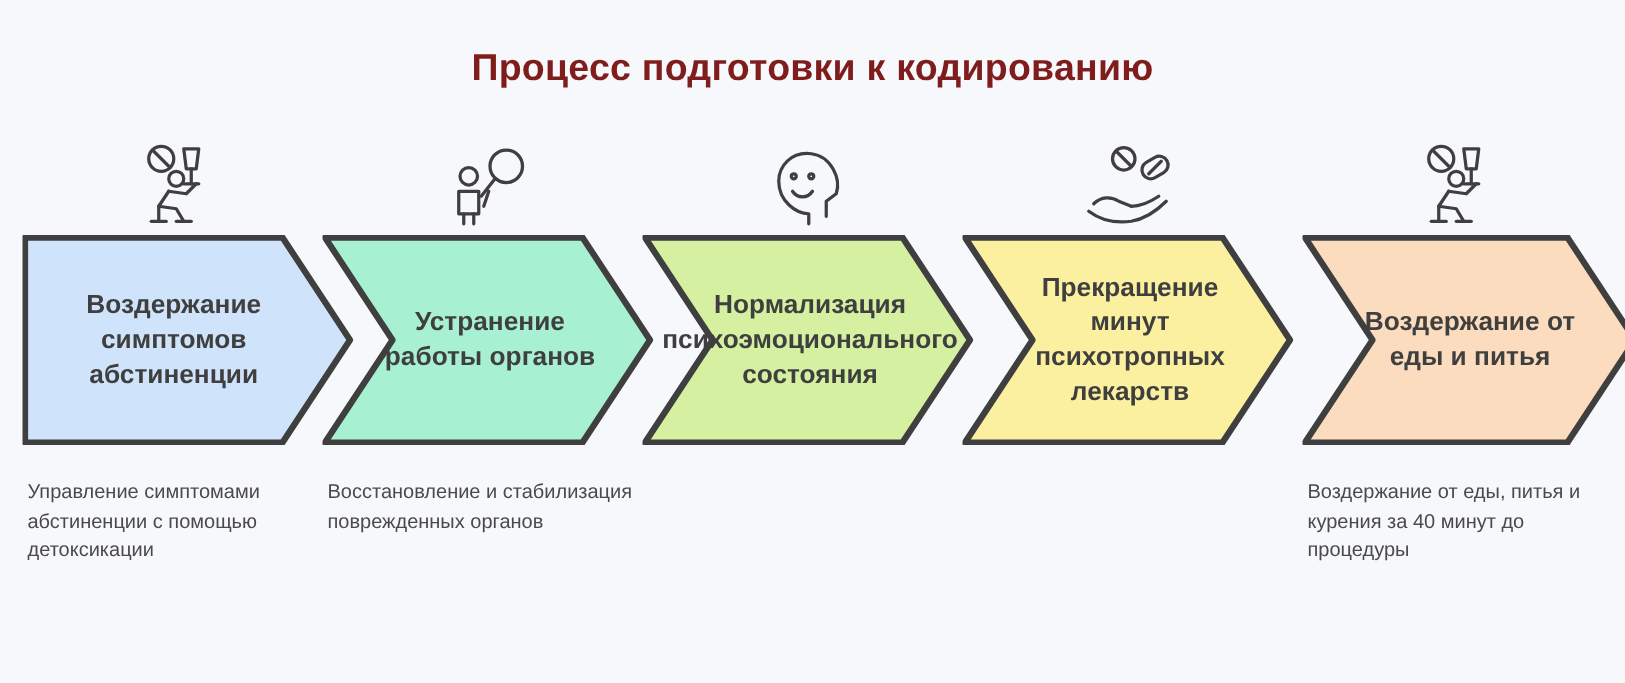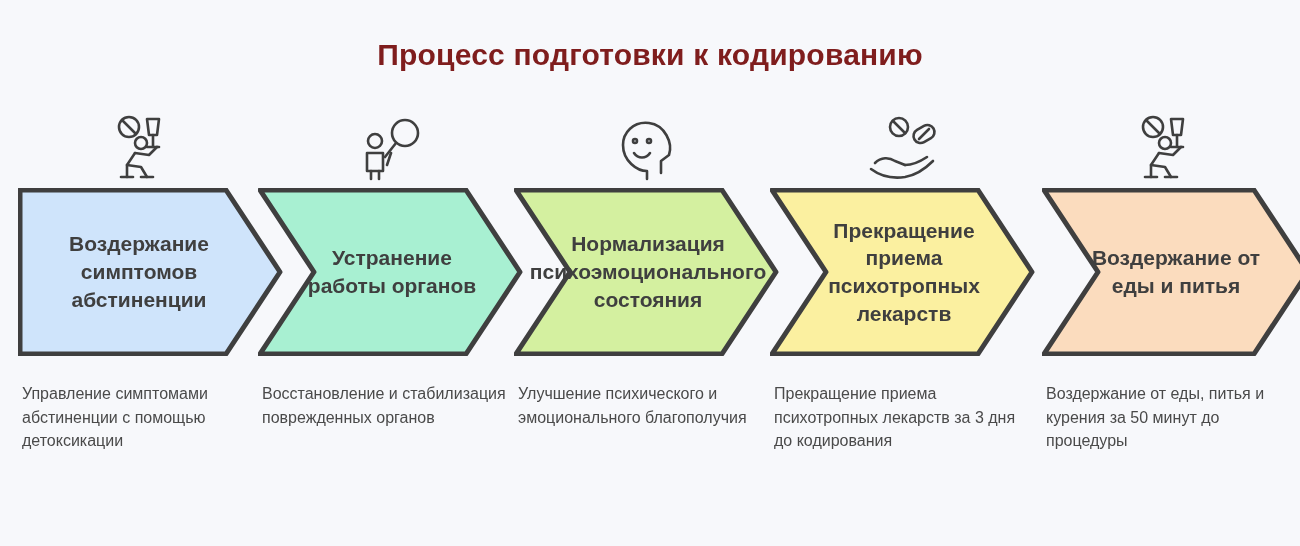--- a/index.html
+++ b/index.html
@@ -152,42 +152,40 @@
         <circle cx="46" cy="28" r="2"></circle>
         <path d="M31 40 C35 46 43 46 47 40"></path>
       </svg>
     </div>
     <div class="chev">
       <svg width="268" height="168" viewBox="0 0 268 168">
         <path d="M2 2 L208 2 L262 84 L208 166 L2 166 L56 84 Z" fill="#d4f0a0" stroke="#3f3f3f" stroke-width="5" stroke-linejoin="round"></path>
       </svg>
     </div>
     <div class="chev-label" style="left:26px;width:212px;">Нормализация психоэмоционального состояния</div>
-    <div class="desc">Улучшение психического и эмоционального благополучия</div>
   </div>
 
   <div class="step" style="left:752px;">
     <div class="icon-wrap">
       <svg width="90" height="72" viewBox="0 0 90 72" fill="none" stroke="#3f3f3f" stroke-width="2.6" stroke-linecap="round" stroke-linejoin="round">
         <circle cx="40" cy="14" r="9"></circle>
         <line x1="34" y1="8" x2="46" y2="20"></line>
         <rect x="54" y="14" width="22" height="14" rx="7" transform="rotate(-30 65 21)"></rect>
         <line x1="60" y1="26" x2="70" y2="16"></line>
         <path d="M16 50 C22 44 30 44 36 48 L46 52"></path>
         <path d="M46 52 C54 52 62 48 68 44"></path>
         <path d="M12 56 C20 62 32 66 46 64 C58 62 68 54 74 48"></path>
       </svg>
     </div>
     <div class="chev">
       <svg width="268" height="168" viewBox="0 0 268 168">
         <path d="M2 2 L208 2 L262 84 L208 166 L2 166 L56 84 Z" fill="#fbf0a0" stroke="#3f3f3f" stroke-width="5" stroke-linejoin="round"></path>
       </svg>
     </div>
-    <div class="chev-label" style="left:26px;width:212px;">Прекращение приема психотропных лекарств</div>
-    <div class="desc">Прекращение приема психотропных лекарств за 3 дня до кодирования</div>
+    <div class="chev-label" style="left:26px;width:212px;">Прекращение минут психотропных лекарств</div>
   </div>
 
   <div class="step" style="left:1024px;">
     <div class="icon-wrap">
       <svg width="90" height="72" viewBox="0 0 90 72" fill="none" stroke="#3f3f3f" stroke-width="2.6" stroke-linecap="round" stroke-linejoin="round">
         <circle cx="22" cy="14" r="10"></circle>
         <line x1="15" y1="7" x2="29" y2="21"></line>
         <path d="M40 6 L52 6 L50 22 L42 22 Z"></path>
         <line x1="46" y1="22" x2="46" y2="34"></line>
         <line x1="40" y1="34" x2="52" y2="34"></line>
@@ -198,16 +196,16 @@
         <line x1="14" y1="64" x2="26" y2="64"></line>
         <line x1="34" y1="64" x2="46" y2="64"></line>
       </svg>
     </div>
     <div class="chev">
       <svg width="268" height="168" viewBox="0 0 268 168">
         <path d="M2 2 L212 2 L266 84 L212 166 L2 166 L56 84 Z" fill="#fbdcbe" stroke="#3f3f3f" stroke-width="5" stroke-linejoin="round"></path>
       </svg>
     </div>
     <div class="chev-label" style="left:26px;width:212px;">Воздержание от еды и питья</div>
-    <div class="desc">Воздержание от еды, питья и курения за 50 минут до процедуры</div>
+    <div class="desc">Воздержание от еды, питья и курения за 40 минут до процедуры</div>
   </div>
 
 </div>
 
 </body></html>

